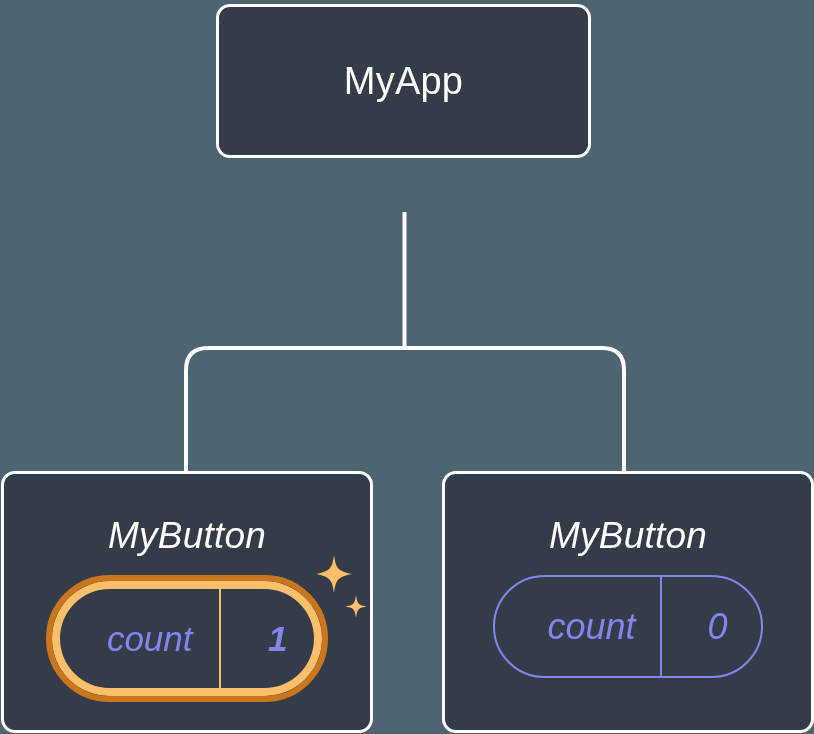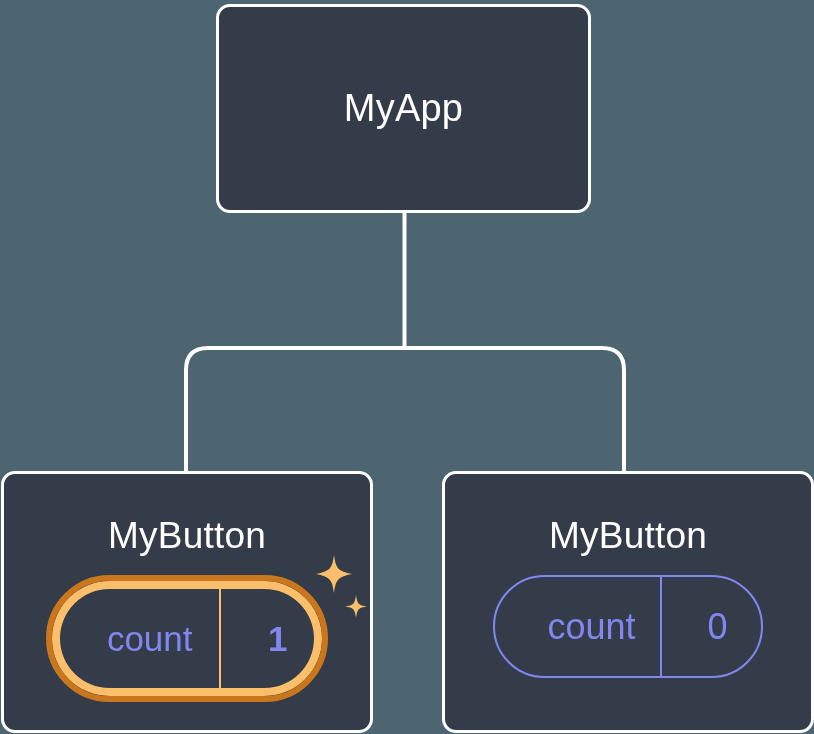--- a/index.html
+++ b/index.html
@@ -30,28 +30,29 @@
     position: absolute;
     background: #343c4a;
     border: 3px solid #ffffff;
     border-radius: 14px;
     box-sizing: border-box;
   }
   .card-root {
     left: 216px;
     top: 4px;
     width: 375px;
-    height: 209px;
+    height: 154px;
     display: flex;
     align-items: center;
     justify-content: center;
   }
   .card-child {
     top: 471px;
     height: 262px;
+    font-style: italic;
   }
   .card-left  { left: 1px;   width: 372px; }
   .card-right { left: 442px; width: 372px; }
 
   .node-title {
     color: #ffffff;
     font-size: 37px;
     font-weight: 400;
     letter-spacing: 0.2px;
     white-space: nowrap;

